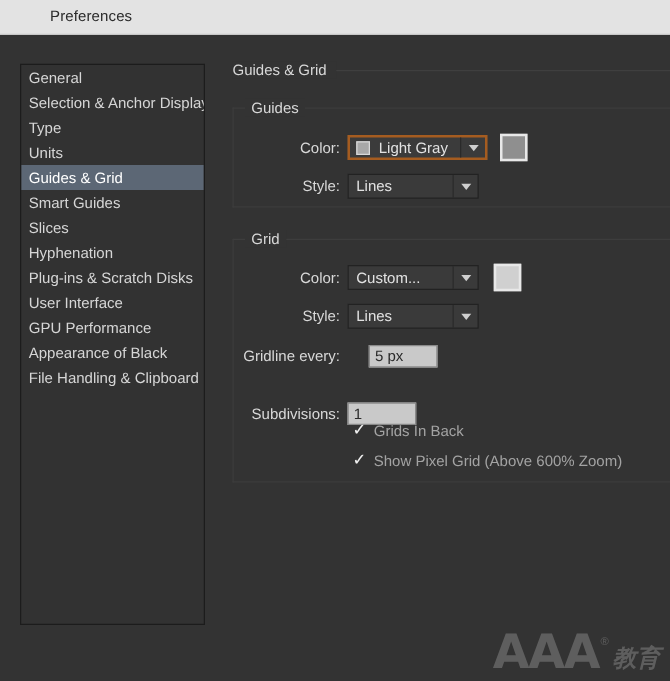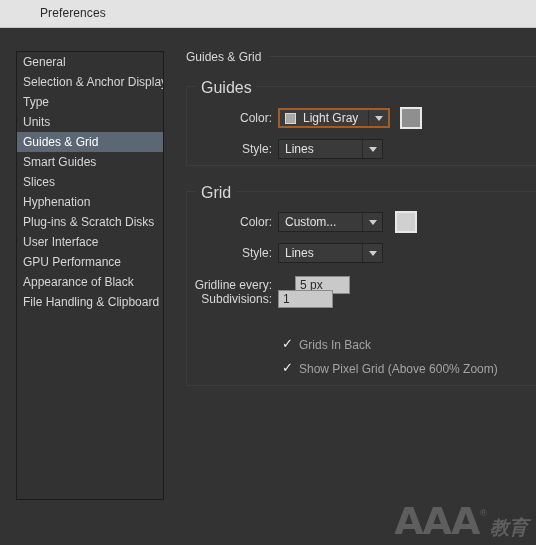--- a/index.html
+++ b/index.html
@@ -113,21 +113,21 @@
     border-right: none;
     box-sizing: border-box;
     background: transparent;
   }
   .group-legend {
     position: absolute;
     top: -8px;
     left: 9px;
     background: #333333;
     padding: 0 5px;
-    font-size: 16px;
+    font-size: 12px;
     color: #d8d8d8;
     white-space: nowrap;
   }
 
   #group-guides {
     left: 186px;
     top: 57px;
     width: 360px;
     height: 80px;
   }
@@ -374,21 +374,21 @@
           <span class="dd-arrow"></span>
         </span>
       </div>
     </div>
 
     <div class="row" style="left:186px; top:246px;">
       <span class="row-label">Gridline every:</span>
       <div class="text-input" style="width:55px;margin-left:17px;">5 px</div>
     </div>
 
-    <div class="row" style="left:186px; top:260px;justify-content:center;">
+    <div class="row" style="left:186px; top:292px;justify-content:center;">
       <span class="row-label">Subdivisions:</span>
       <div class="text-input" style="width:55px;">1</div>
     </div>
 
     <div class="check-row" style="left:281px; top:307px;">
       <span class="checkbox">
           <span class="tick">✓</span>
         </span>
       <span class="check-label">Grids In Back</span>
     </div>

